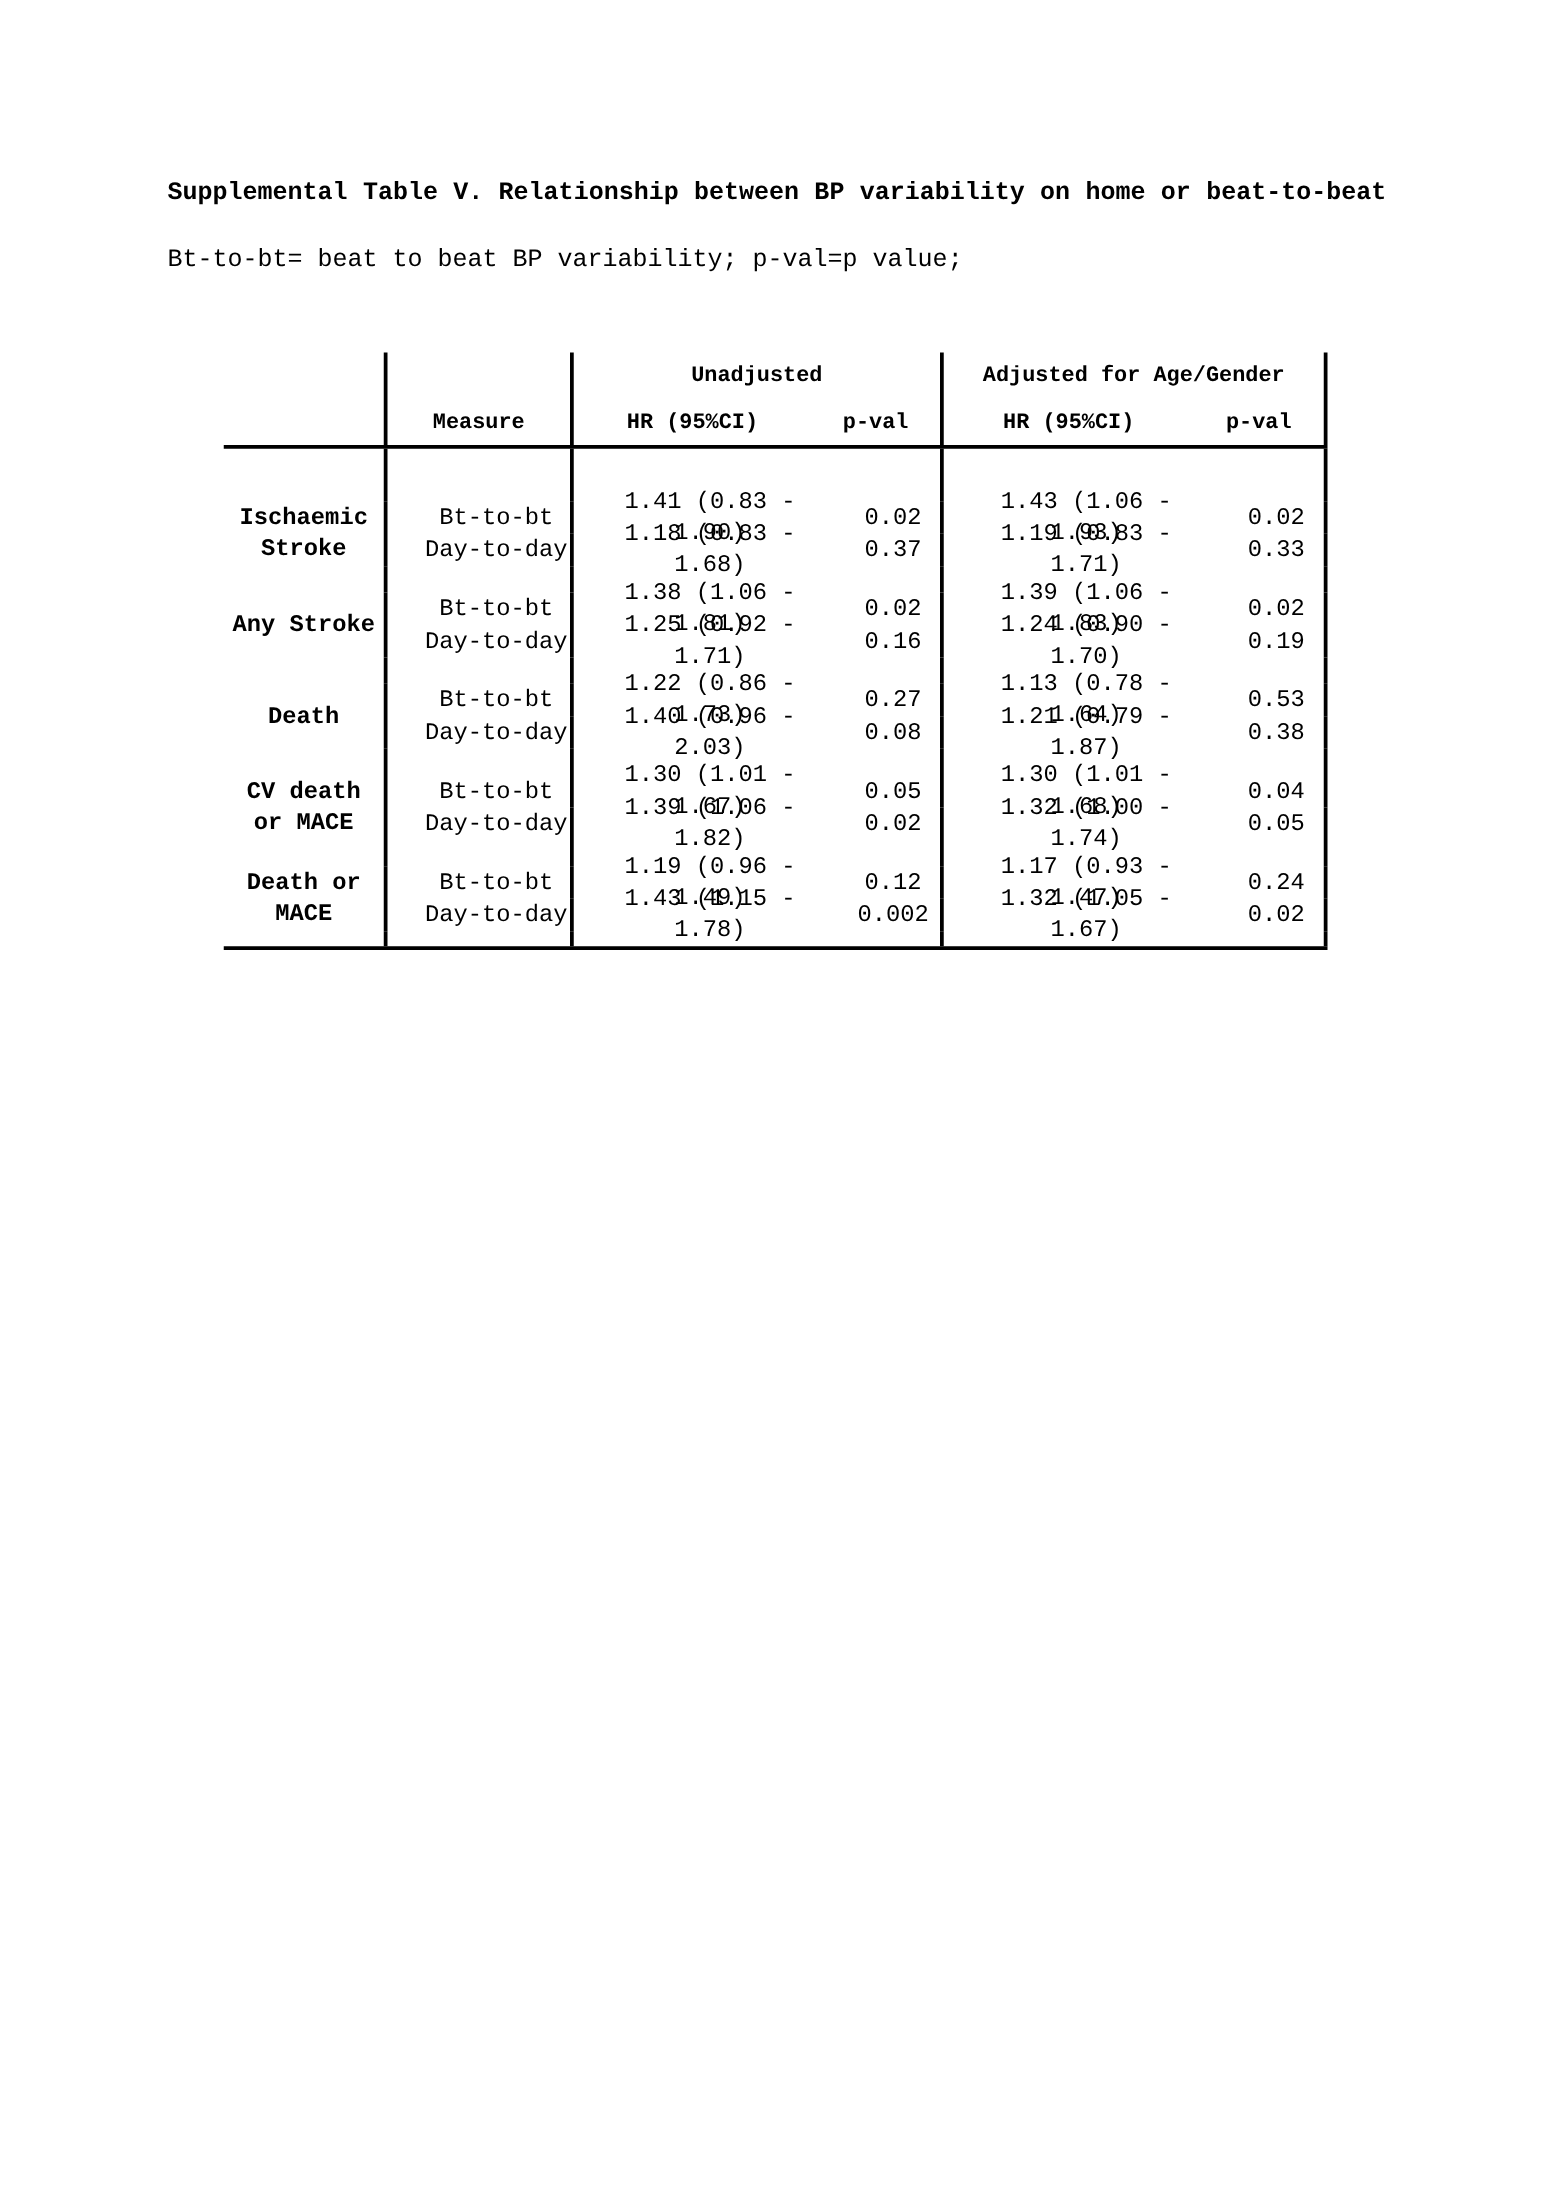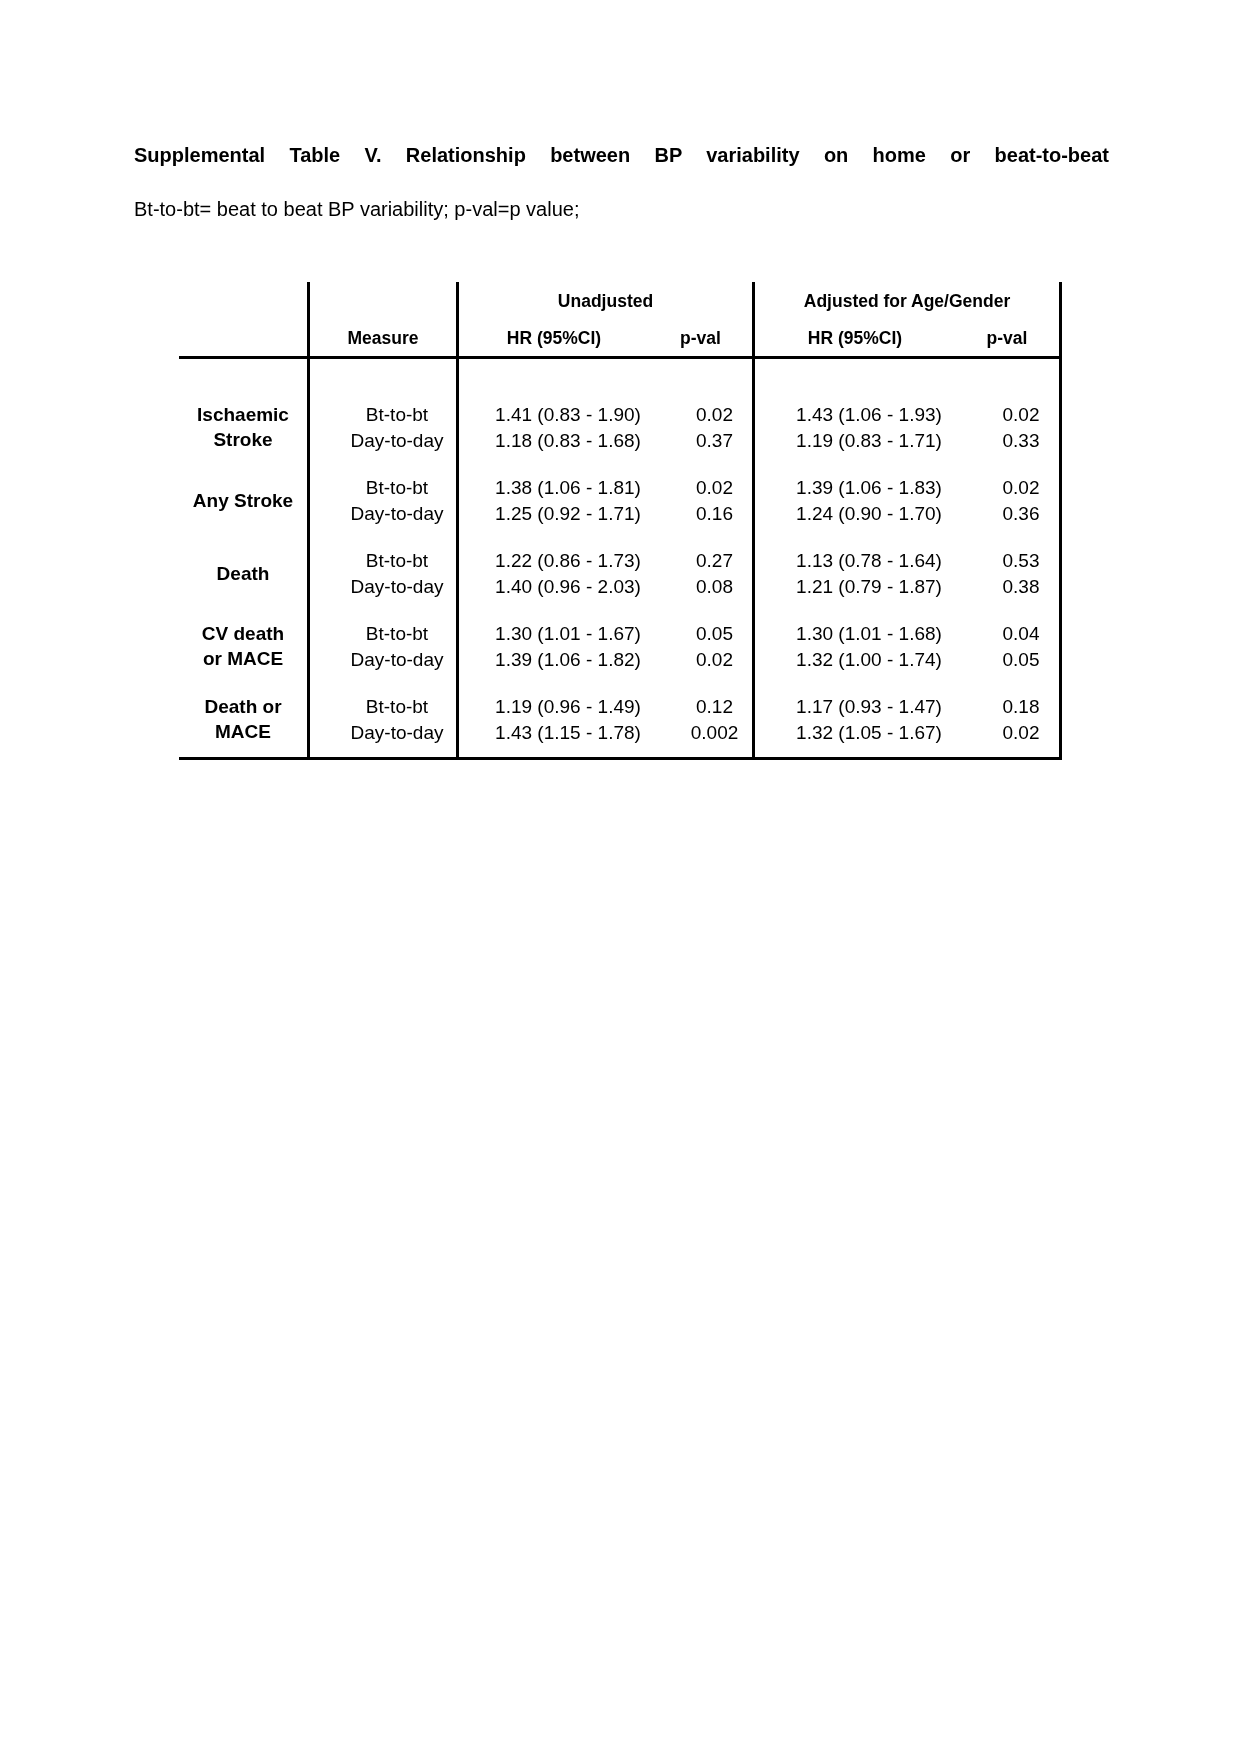--- a/index.html
+++ b/index.html
@@ -2,21 +2,21 @@
 <html><head>
 <meta charset="utf-8">
 <style>
   * { margin:0; padding:0; box-sizing:border-box; }
   html,body { background:#ffffff; }
   .page {
     position:relative;
     width:1241px; height:1284px;
     background:#ffffff;
     color:#000;
-    font-family:Liberation Sans, sans-serif;
+    font-family:Liberation Mono, monospace;
     overflow:hidden;
   }
   .content { padding:128px 132px 0 134px; }
 
   
   .title-block { width:975px; font-size:20px; color:#000; }
   .t-line { line-height:54px; text-align:justify; }
   .t-just { text-align-last:justify; }
   .t-bold { font-weight:bold; }
 
@@ -99,21 +99,21 @@
         <div class="c outcome bR">Any Stroke</div>
         <div class="c cell col2 bR">Bt-to-bt</div>
         <div class="c cell col3">1.38 (1.06 - 1.81)</div>
         <div class="c cell col4 bR">0.02</div>
         <div class="c cell col5">1.39 (1.06 - 1.83)</div>
         <div class="c cell col6 bR">0.02</div>
         <div class="c cell col2 bR">Day-to-day</div>
         <div class="c cell col3">1.25 (0.92 - 1.71)</div>
         <div class="c cell col4 bR">0.16</div>
         <div class="c cell col5">1.24 (0.90 - 1.70)</div>
-        <div class="c cell col6 bR">0.36</div>
+        <div class="c cell col6 bR">0.19</div>
 
         <div class="spMid col1 bR"></div>
         <div class="spMid col2 bR"></div>
         <div class="spMid col34 bR"></div>
         <div class="spMid col56 bR"></div>
 
         <div class="c outcome bR">Death</div>
         <div class="c cell col2 bR">Bt-to-bt</div>
         <div class="c cell col3">1.22 (0.86 - 1.73)</div>
         <div class="c cell col4 bR">0.27</div>
@@ -147,21 +147,21 @@
         <div class="spMid col2 bR"></div>
         <div class="spMid col34 bR"></div>
         <div class="spMid col56 bR"></div>
 
         <div class="c outcome bR">Death or
 MACE</div>
         <div class="c cell col2 bR">Bt-to-bt</div>
         <div class="c cell col3">1.19 (0.96 - 1.49)</div>
         <div class="c cell col4 bR">0.12</div>
         <div class="c cell col5">1.17 (0.93 - 1.47)</div>
-        <div class="c cell col6 bR">0.18</div>
+        <div class="c cell col6 bR">0.24</div>
         <div class="c cell col2 bR">Day-to-day</div>
         <div class="c cell col3">1.43 (1.15 - 1.78)</div>
         <div class="c cell col4 bR">0.002</div>
         <div class="c cell col5">1.32 (1.05 - 1.67)</div>
         <div class="c cell col6 bR">0.02</div>
 
         <div class="spBot col1 bR"></div>
         <div class="spBot col2 bR"></div>
         <div class="spBot col34 bR"></div>
         <div class="spBot col56 bR"></div>

